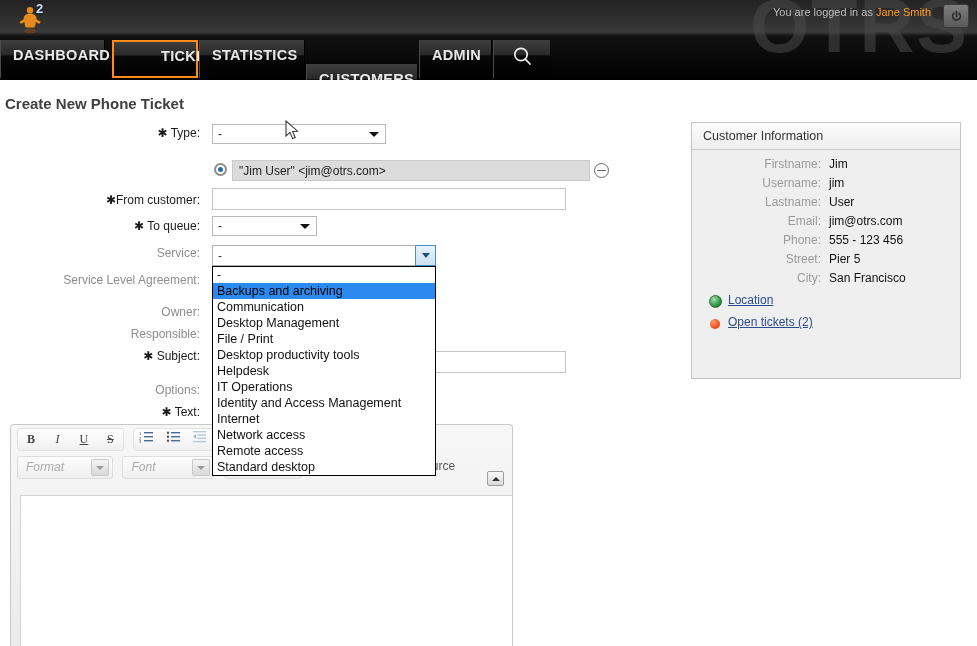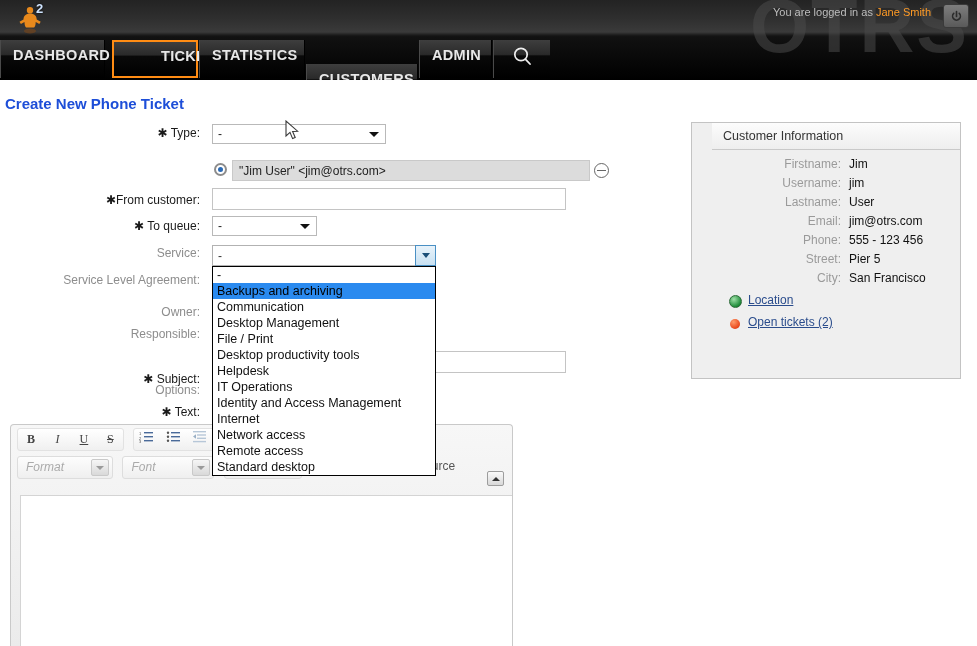--- a/index.html
+++ b/index.html
@@ -66,21 +66,21 @@
     position: absolute; top: 0; height: 38px; width: 57px;
     border-left: 1px solid #4a4a4a;
     background: linear-gradient(to bottom, #3e3e3e 0%, #2a2a2a 38%, #090909 42%, #000 100%);
     display: flex; align-items: flex-start; justify-content: center;
     padding-top: 5px; box-sizing: border-box;
   }
 
   
   .page-title {
     position: absolute; left: 5px; top: 95px;
-    font-size: 15px; font-weight: bold; color: #1d4ed8;
+    font-size: 15px; font-weight: bold; color: #404040;
   }
 
   
   .form-label {
     position: absolute; text-align: right; font-size: 12px;
     color: #8d8d8d; width: 200px; left: 0;
   }
   .form-label.req { color: #1a1a1a; }
   .star { color: #1a1a1a; font-size: 12px; }
 
@@ -153,21 +153,21 @@
   }
   .dd-item {
     font-size: 12.5px; color: #111; height: 16px; line-height: 16px;
     padding-left: 4px; white-space: nowrap; overflow: hidden;
   }
   .dd-item.selected { background: #2a8aef; color: #000000; }
 
   
   .widget {
     position: absolute; left: 691px; top: 122px; width: 270px; height: 257px;
-    background: #efefef; border: 1px solid #c3c3c3; box-sizing: border-box; padding-left: 20px;
+    background: #efefef; border: 1px solid #c3c3c3; box-sizing: border-box;
   }
   .widget-head {
     height: 27px; background: linear-gradient(to bottom, #fcfcfc, #eeeeee);
     border-bottom: 1px solid #c9c9c9;
     font-size: 12.5px; color: #333; padding: 6px 0 0 11px; box-sizing: border-box;
   }
   .kv { position: relative; height: 19px; font-size: 12px; margin-left: 19px; }
   .kv .k {
     position: absolute; left: 0; width: 110px; text-align: right; color: #9a9a9a;
   }
@@ -339,21 +339,21 @@
 
     <div class="form-label" style="top:273px;">
       <span>Service Level Agreement:</span>
     </div>
     <div class="form-label" style="top:305px;">
       <span>Owner:</span>
     </div>
     <div class="form-label" style="top:327px;">
       <span>Responsible:</span>
     </div>
-    <div class="form-label req" style="top:372px;">
+    <div class="form-label req" style="top:349px;">
       <span class="star">✱</span>
       <span>Subject:</span>
     </div>
     <input class="txt" style="left: 434px; top: 351px; width: 132px;" value="">
 
     <div class="form-label" style="top:383px;">
       <span>Options:</span>
     </div>
     <div class="form-label req" style="top:405px;">
       <span class="star">✱</span>

